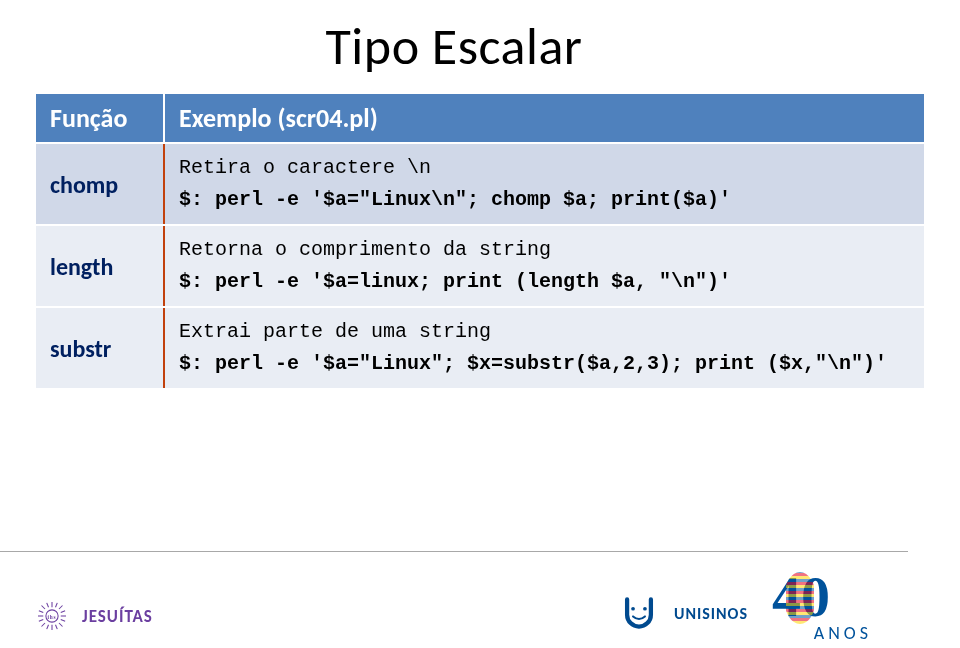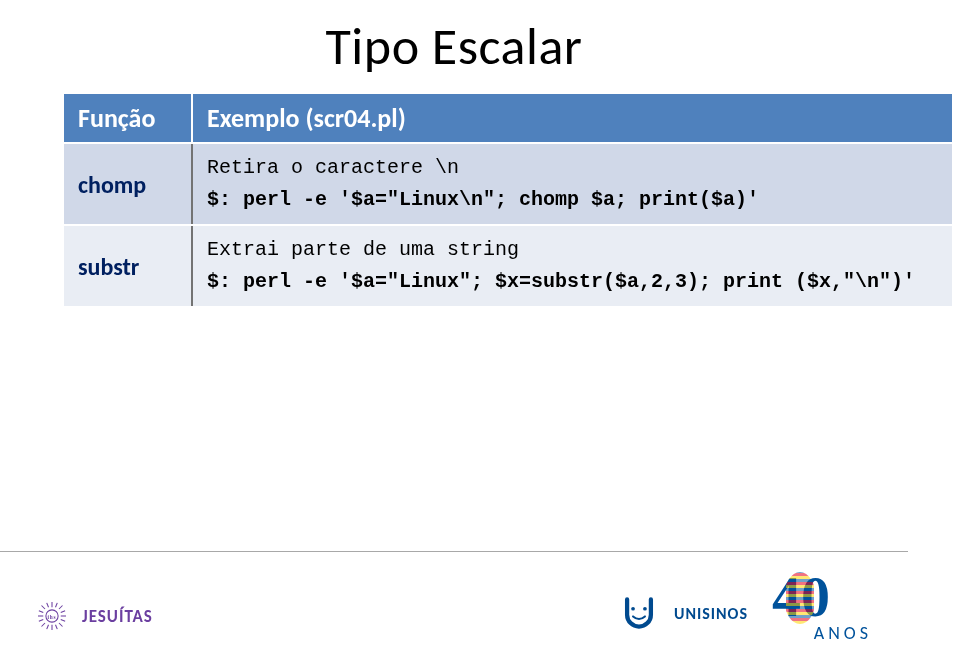--- a/index.html
+++ b/index.html
@@ -1,25 +1,25 @@
 <!DOCTYPE html>
 <html><head>
 <meta charset="utf-8">
 <style>
   * { margin:0; padding:0; box-sizing:border-box; }
   html,body { width:960px; height:648px; font-family: Calibri, "Segoe UI", Arial, sans-serif; background:#fff; overflow:hidden; }
   .slide { position:relative; width:908px; height:648px; }
   .title { position:absolute; top:14px; left:0; right:0; text-align:center; font-size:52px; color:#000; font-weight:400; letter-spacing:0.5px; }
-  .tbl { position:absolute; top:94px; left:36px; width:888px; border-collapse:collapse;margin-left:28px; }
+  .tbl { position:absolute; top:94px; left:36px; width:888px; border-collapse:collapse; }
   .tbl td { vertical-align:middle; }
   .hdr td { background:#4f81bd; color:#fff; font-size:26px; font-weight:700; padding:8px 14px; border-bottom:2px solid #fff; }
   .hdr td.col1 { width:128px; border-right:2px solid #fff; }
   .body-row td { background:#d0d8e8; padding:10px 14px; border-bottom:2px solid #fff; }
   .body-row.alt td { background:#e9edf4; }
-  .body-row td.col1 { color:#002060; font-size:24px; font-weight:700; border-right:2px solid #737373; text-align:left; }
+  .body-row td.col1 { color:#002060; font-size:24px; font-weight:700; border-right:2px solid #c2410c; text-align:left; }
   .desc { font-family:"Courier New", monospace; font-size:20px; color:#000; line-height:1.4; display:block; margin-bottom:4px; }
   .code { font-family:"Courier New", monospace; font-weight:700; font-size:20px; color:#000; line-height:1.4; display:block; }
   .footer { position:absolute; left:0; right:0; bottom:0; height:96px; background:#fff; }
   .divider { position:absolute; bottom:96px; left:0; right:0; height:1px; background:#a8a8a8; }
   .logo-area { position:absolute; bottom:18px; display:flex; align-items:center; gap:10px;justify-content:space-between; }
   .jesuitas { left:38px; color:#6b3fa0; font-size:17px; font-weight:600; letter-spacing:1px; }
   .jesuitas .sun { width:28px; height:28px; display:inline-block; vertical-align:middle; margin-right:6px; }
   .unisinos { right:160px; color:#004a8f; font-size:16px; font-weight:700; letter-spacing:1px; }
   .unisinos .u { width:34px; height:34px; display:inline-block; vertical-align:middle; margin-right:8px; }
   .anos40 { position:absolute; right:36px; bottom:10px; width:100px; height:70px; }
@@ -44,20 +44,27 @@
     </tr>
 
     <tr class="body-row">
       <td class="col1">chomp</td>
       <td>
         <span class="desc">Retira o caractere \n</span>
         <span class="code">$: perl -e '$a="Linux\n"; chomp $a; print($a)'</span>
       </td>
     </tr>
 
+    <tr class="body-row alt">
+      <td class="col1">length</td>
+      <td>
+        <span class="desc">Retorna o comprimento da string</span>
+        <span class="code">$: perl -e '$a=linux; print (length $a, "\n")'</span>
+      </td>
+    </tr>
 
 
     <tr class="body-row alt">
       <td class="col1">substr</td>
       <td>
         <span class="desc">Extrai parte de uma string</span>
         <span class="code">$: perl -e '$a="Linux"; $x=substr($a,2,3); print ($x,"\n")'</span>
       </td>
     </tr>
   </tbody>

